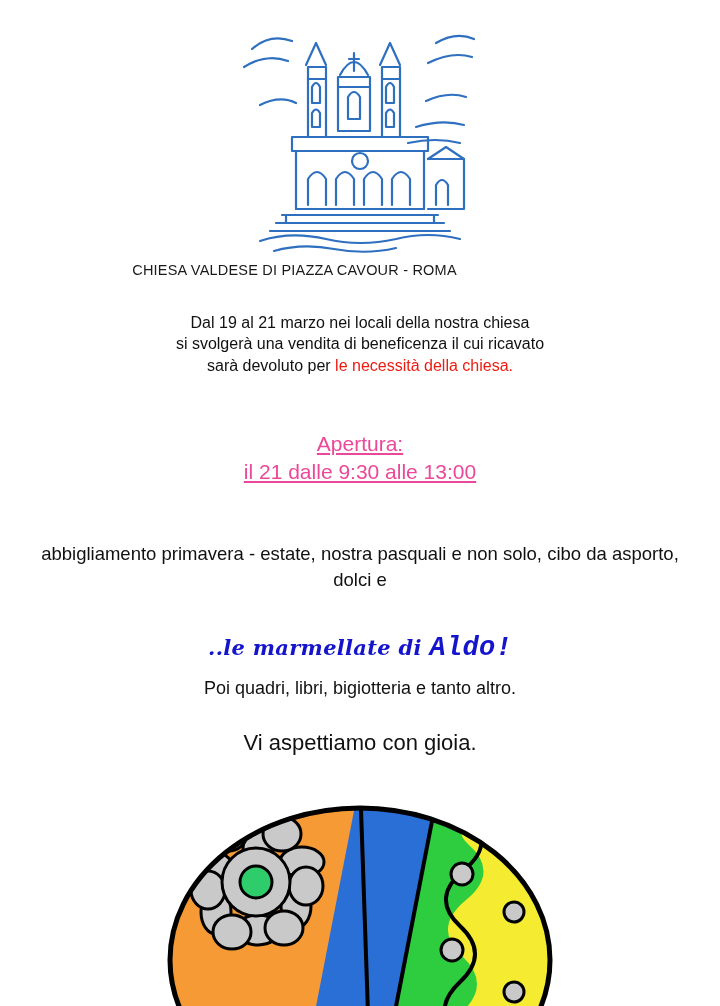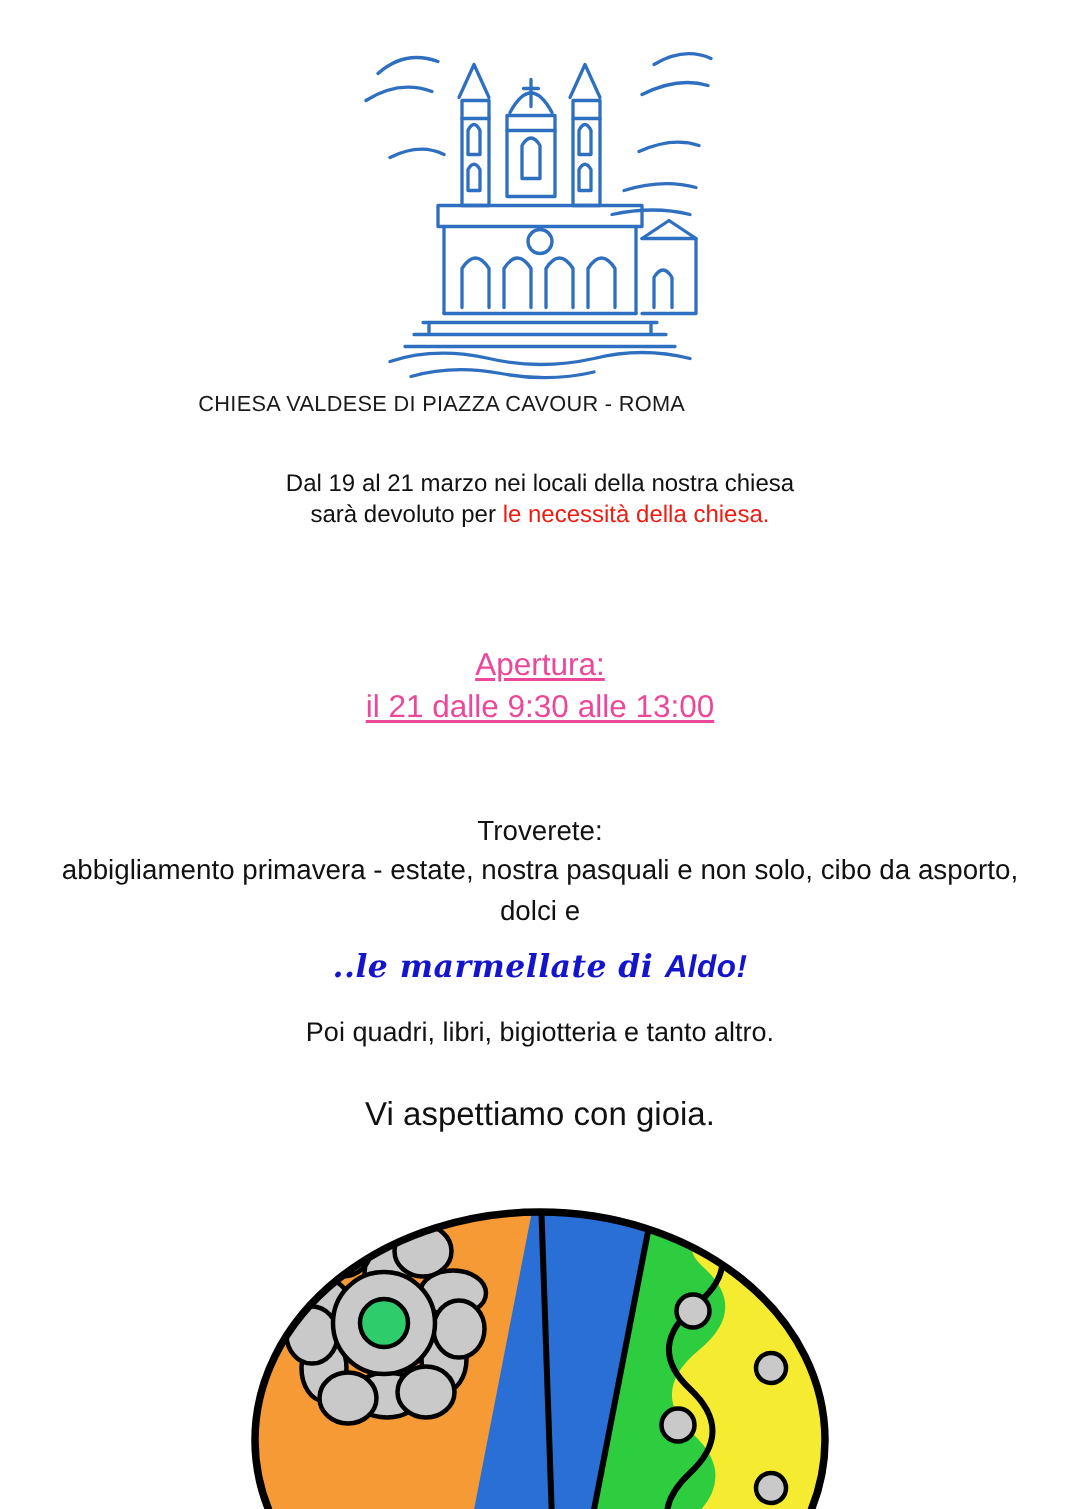--- a/index.html
+++ b/index.html
@@ -89,22 +89,22 @@
   .marmellate {
     top: 630px;
     font-size: 21px;
     font-weight: bold;
     font-style: italic;
     color: #1414cc;
     font-family: "DejaVu Serif", serif;
     letter-spacing: 0.3px;
   }
   .marmellate .aldo {
-    font-size: 21px;
-    font-family: Liberation Sans, sans-serif;
+    font-size: 27px;
+    font-family: Liberation Mono, monospace;
     font-style: italic;
     font-weight: bold;
   }
 
   .poiquadri {
     top: 676px;
     font-size: 18px;
     color: #111111;
   }
 
@@ -181,33 +181,33 @@
         <path d="M30 232 q30 -10 66 -2 q34 8 70 0 q32 -8 64 0"></path>
         <path d="M44 242 q28 -8 60 -2 q32 6 62 -1"></path>
       </g>
     </svg>
   </div>
 
   <div class="logo-caption">CHIESA VALDESE DI PIAZZA CAVOUR - ROMA</div>
 
   <div class="block intro">
     <div class="line">Dal 19 al 21 marzo nei locali della nostra chiesa</div>
+    <div class="line">si svolgerà una vendita di beneficenza il cui ricavato</div>
     <div class="line">
       <span>sarà devoluto per</span>
       <span class="highlight">le necessità della chiesa.</span>
     </div>
   </div>
 
   <div class="block apertura">
     <div>Apertura:</div>
     <div>il 21 dalle 9:30 alle 13:00</div>
   </div>
 
   <div class="block troverete">
-    <div>Troverete:</div>
     <div class="wide">abbigliamento primavera - estate, nostra pasquali e non solo, cibo da asporto,</div>
     <div>dolci e</div>
   </div>
 
   <div class="block marmellate">
     <span>..le marmellate di</span>
     <span class="aldo">Aldo!</span>
   </div>
 
   <div class="block poiquadri">Poi quadri, libri, bigiotteria e tanto altro.</div>

